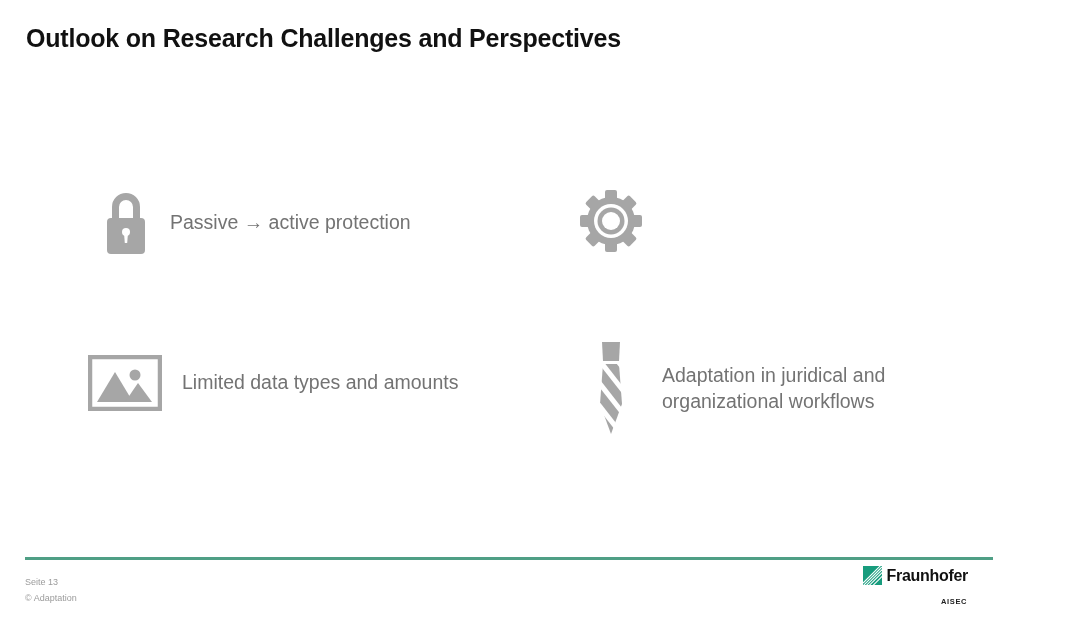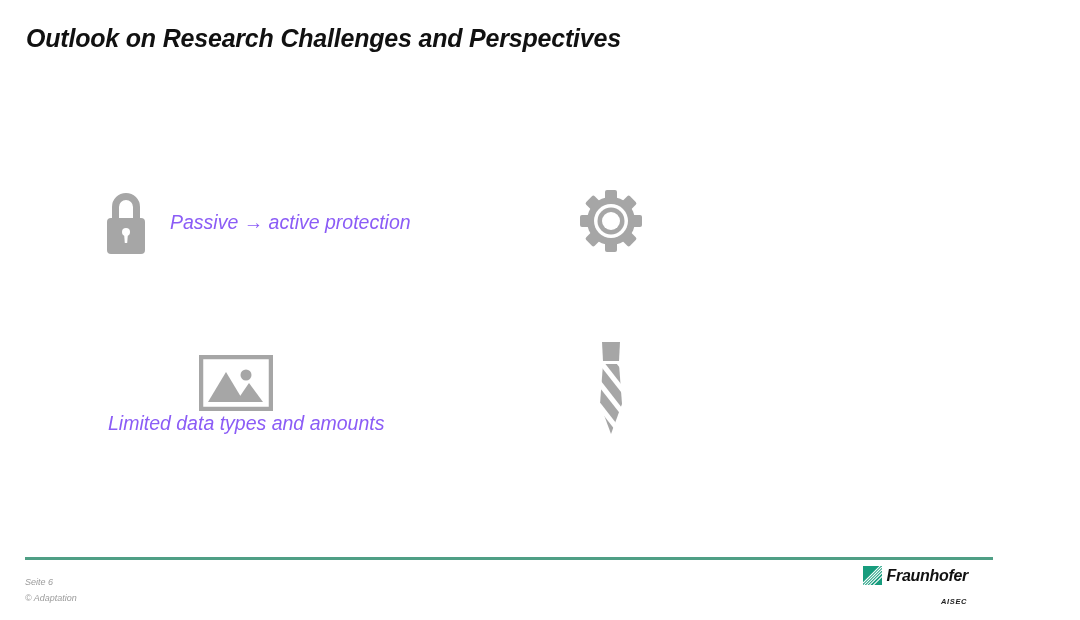--- a/index.html
+++ b/index.html
@@ -7,21 +7,20 @@
     padding: 0;
     background: #ffffff;
   }
   .slide {
     position: relative;
     width: 993px;
     height: 620px;
     background: #ffffff;
     font-family: "Liberation Sans", sans-serif;
     overflow: hidden;
-    font-style: italic;
   }
 
   
   .slide-title {
     position: absolute;
     left: 26px;
     top: 24px;
     font-size: 25px;
     font-weight: bold;
     color: #111111;
@@ -37,32 +36,32 @@
     width: 1080px;
     height: 300px;
   }
   .item {
     position: absolute;
     display: flex;
     align-items: center;
   }
   .item-1 { left: 100px;  top: 20px;  }
   .item-2 { left: 580px;  top: 20px;  }
-  .item-3 { left: 88px;   top: 185px; flex-direction: column; }
+  .item-3 { left: 88px;   top: 185px; }
   .item-4 { left: 588px;  top: 170px; }
 
   .icon-box {
     flex: 0 0 auto;
     display: flex;
     align-items: center;
     justify-content: center;
   }
   .item-label {
     font-size: 19.5px;
-    color: #8b5cf6;
+    color: #737373;
     line-height: 1.32;
     white-space: pre-line;
   }
   .item-1 .item-label { margin-left: 18px; }
   .item-2 .item-label { margin-left: 22px; }
   .item-3 .item-label { margin-left: 20px; }
   .item-4 .item-label { margin-left: 28px; }
 
   
   .footer-rule {
@@ -186,28 +185,30 @@
               <rect x="-8" y="-14" width="9" height="150" transform="rotate(-38 23 49)"></rect>
               <rect x="6" y="-14" width="9" height="150" transform="rotate(-38 23 49)"></rect>
               <rect x="20" y="-14" width="9" height="150" transform="rotate(-38 23 49)"></rect>
               <rect x="34" y="-14" width="9" height="150" transform="rotate(-38 23 49)"></rect>
               <rect x="48" y="-14" width="9" height="150" transform="rotate(-38 23 49)"></rect>
               <rect x="62" y="-14" width="9" height="150" transform="rotate(-38 23 49)"></rect>
             </g>
           </g>
         </svg>
       </div>
+      <div class="item-label">Adaptation in juridical and
+organizational workflows</div>
     </div>
 
   </div>
 
   <div class="footer-rule"></div>
 
   <div class="footer-meta">
-    <div>Seite 6</div>
+    <div>Seite 13</div>
     <div>© Adaptation</div>
   </div>
 
   <div class="logo">
     <div class="logo-row">
       <svg class="logo-mark" viewBox="0 0 20 20">
         <rect x="0" y="0" width="20" height="20" fill="#179c7d"></rect>
         <g stroke="#ffffff" stroke-width="1.1" fill="none">
           <line x1="0" y1="18" x2="20" y2="-2"></line>
           <line x1="0" y1="21" x2="20" y2="1"></line>

